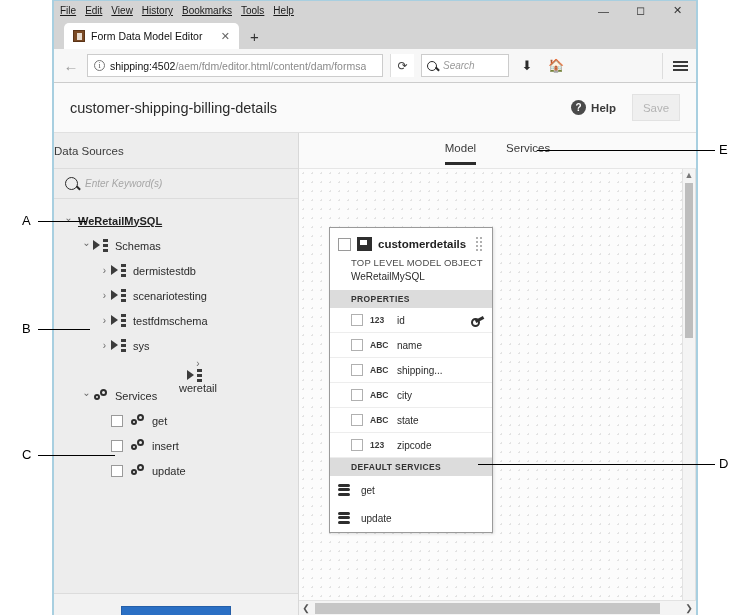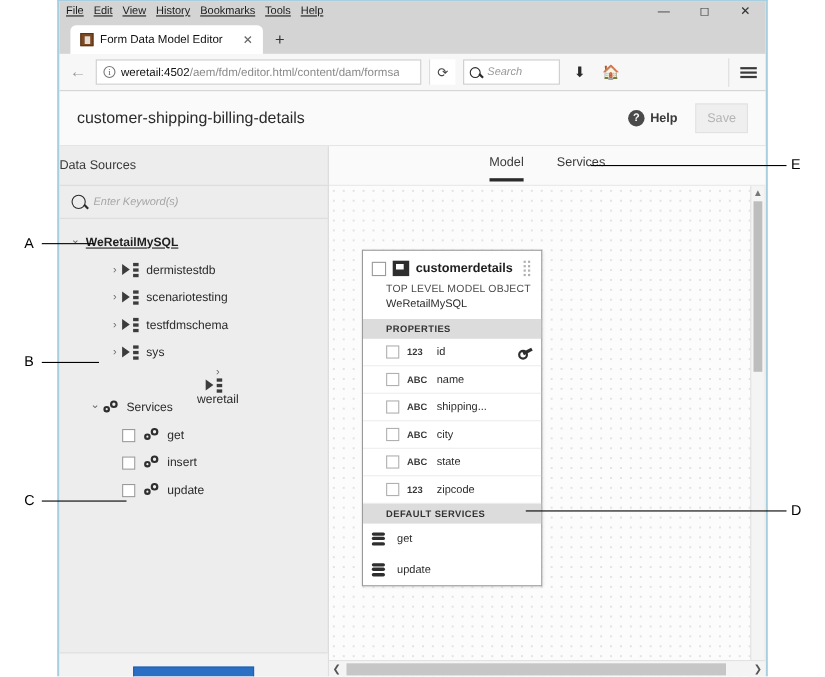--- a/index.html
+++ b/index.html
@@ -286,21 +286,21 @@
         <span class="tab-title">Form Data Model Editor</span>
         <span class="tab-close">✕</span>
       </div>
       <div class="newtab">+</div>
     </div>
 
     <div class="navbar">
       <div class="nav-back">←</div>
       <div class="urlbox">
         <span class="info-ic">i</span>
-        <span class="url"><span class="host">weretail:4502</span><span class="path">/aem/fdm/editor.html/content/dam/formsa</span></span>
+        <span class="url"><span class="host">shipping:4502</span><span class="path">/aem/fdm/editor.html/content/dam/formsa</span></span>
       </div>
       <div class="reload">⟳</div>
       <div class="searchbox">
         <span class="mag" style="width:10px;height:10px;"></span>
         <span class="ph">Search</span>
       </div>
       <div class="tb-ic">⬇</div>
       <div class="tb-ic">🏠</div>
       <div class="hamburger">
         <div>
@@ -327,20 +327,30 @@
         <div class="search-row">
           <span class="mag"></span>
           <span class="search-ph">Enter Keyword(s)</span>
         </div>
         <div class="tree" id="tree">
             <div class="tnode" style="padding-left: 8px;">
               <span class="caret down"></span>
               <span style="width: 3px;"></span>
               <span class="tlabel root">WeRetailMySQL</span>
             </div>
+            <div class="tnode" style="padding-left: 26px;">
+              <span class="caret down"></span>
+              <span class="ic-schema">
+                <span class="ar"></span>
+                <span class="b b1"></span>
+                <span class="b b2"></span>
+                <span class="b b3"></span>
+              </span>
+              <span class="tlabel">Schemas</span>
+            </div>
             <div class="tnode" style="padding-left: 44px;">
               <span class="caret right"></span>
               <span class="ic-schema">
                 <span class="ar"></span>
                 <span class="b b1"></span>
                 <span class="b b2"></span>
                 <span class="b b3"></span>
               </span>
               <span class="tlabel">dermistestdb</span>
             </div>

